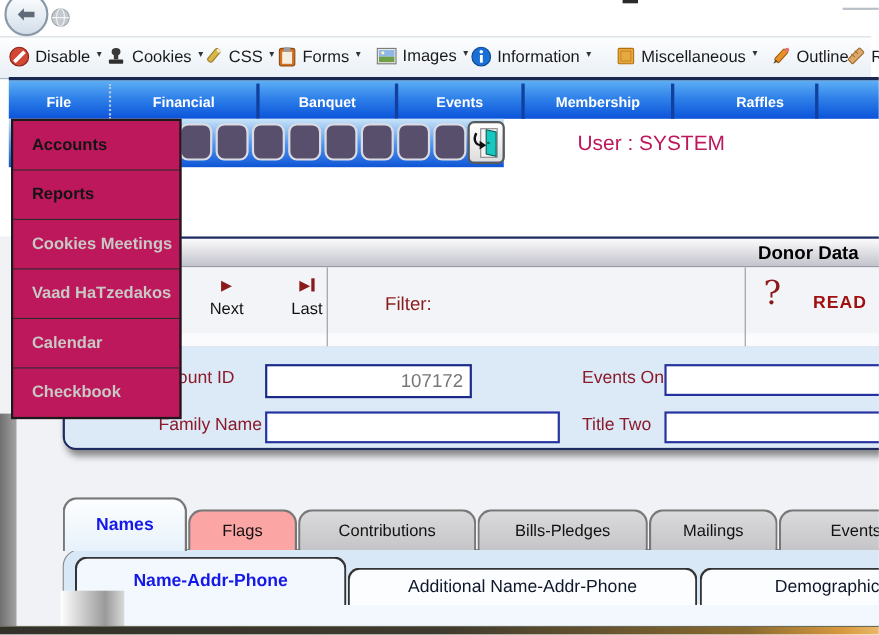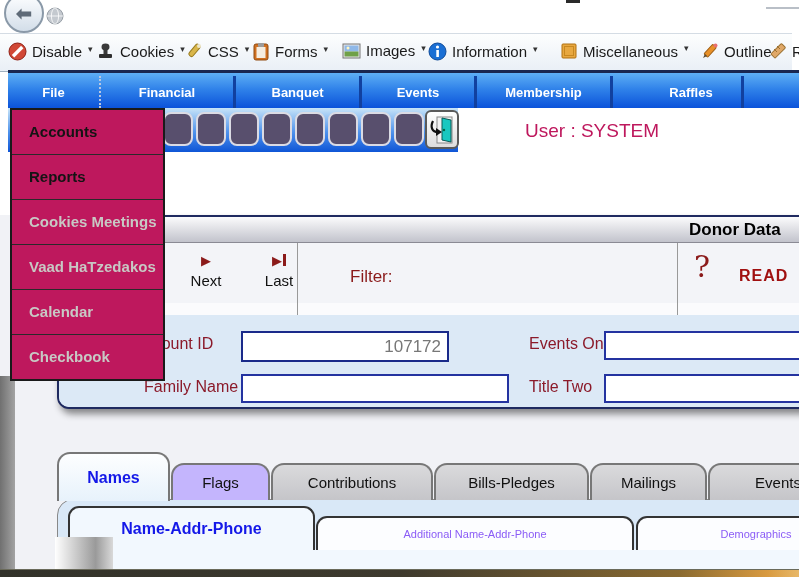--- a/index.html
+++ b/index.html
@@ -83,28 +83,28 @@
   .dd-item{height:44px;line-height:44px;padding-left:17px;font-weight:bold;font-size:15px;
     color:#141414;border-bottom:1px solid #2A2A2A;cursor:default;}
   .dd-item:last-child{border-bottom:none;}
   .dd-item.disabled{color:#C8C8C4;}
 
   
   .tab{position:absolute;box-sizing:border-box;display:flex;align-items:center;
     justify-content:center;border:2px solid #777;border-bottom:none;
     border-radius:13px 13px 0 0;font-size:15px;color:#111;cursor:default;}
   .tab.gray{background:linear-gradient(#DADADC,#C5C5C9);align-items:center;}
-  .tab.lite{background:#c4b5fd;}
+  .tab.lite{background:#fca5a5;}
   .tab.active-main{background:linear-gradient(#FDFEFF,#E7F2FB);color:#1418E8;
     font-weight:bold;font-size:16px;}
   .names-panel{left:57px;top:499px;width:843px;height:70px;box-sizing:border-box;
     background:#D9E8F7;border:1px solid #888;border-radius:16px 0 0 0;z-index:3;}
   .subtab{position:absolute;box-sizing:border-box;display:flex;align-items:center;
     justify-content:center;border:2px solid #333;border-bottom:none;
-    border-radius:11px 11px 0 0;background:#FCFDFF;font-size:11px;color:#8b5cf6;cursor:default;}
+    border-radius:11px 11px 0 0;background:#FCFDFF;font-size:16px;color:#0f172a;cursor:default;}
   .subtab.active-sub{background:#F2F8FE;color:#1418E8;font-weight:bold;font-size:16px;}
   .sub-content{left:68px;top:549px;width:831px;height:21px;background:#F2F8FE;
     border-left:2px solid #333;z-index:9;box-sizing:border-box;}
 
   
   .left-strip{left:0;top:376px;width:15px;height:194px;
     background:linear-gradient(to right,#707070,#A3A3A3);z-index:15;}
   .corner-shadow{left:55px;top:537px;width:58px;height:33px;z-index:20;
     background:linear-gradient(to right,#FFFFFF 0%,#9A9A9A 70%,#D9D9D9 100%);}
   .taskbar{left:0;top:569px;width:799px;height:8px;z-index:40;
@@ -266,21 +266,21 @@
         <span class="cap">Last</span>
       </div>
       <div class="nav-div" style="left:238px"></div>
       <div class="filter-label">Filter:</div>
       <div class="nav-div" style="left:618px"></div>
       <div class="help-q">?</div>
       <div class="mode-label">READ</div>
     </div>
     <div class="form-area">
       <div class="f-label" style="left:76px;top:20px">Account ID</div>
-      <input class="f-input id" style="left: 182px; top: 16px; width: 208px; height: 31px;" value="107172">
+      <input class="f-input id" style="left: 182px; top: 16px; width: 188px; height: 31px;" value="107172">
       <div class="f-label" style="left:470px;top:20px">Events One</div>
       <input class="f-input" style="left: 545px; top: 16px; width: 270px; height: 29px;" value="">
       <div class="f-label" style="left:85px;top:63px">Family Name</div>
       <input class="f-input" style="left: 182px; top: 59px; width: 268px; height: 29px;" value="">
       <div class="f-label" style="left:470px;top:63px">Title Two</div>
       <input class="f-input" style="left: 545px; top: 59px; width: 270px; height: 29px;" value="">
     </div>
   </div>
 
   <div class="abs tab active-main" style="left:57px;top:452px;width:113px;height:49px;z-index:12">

